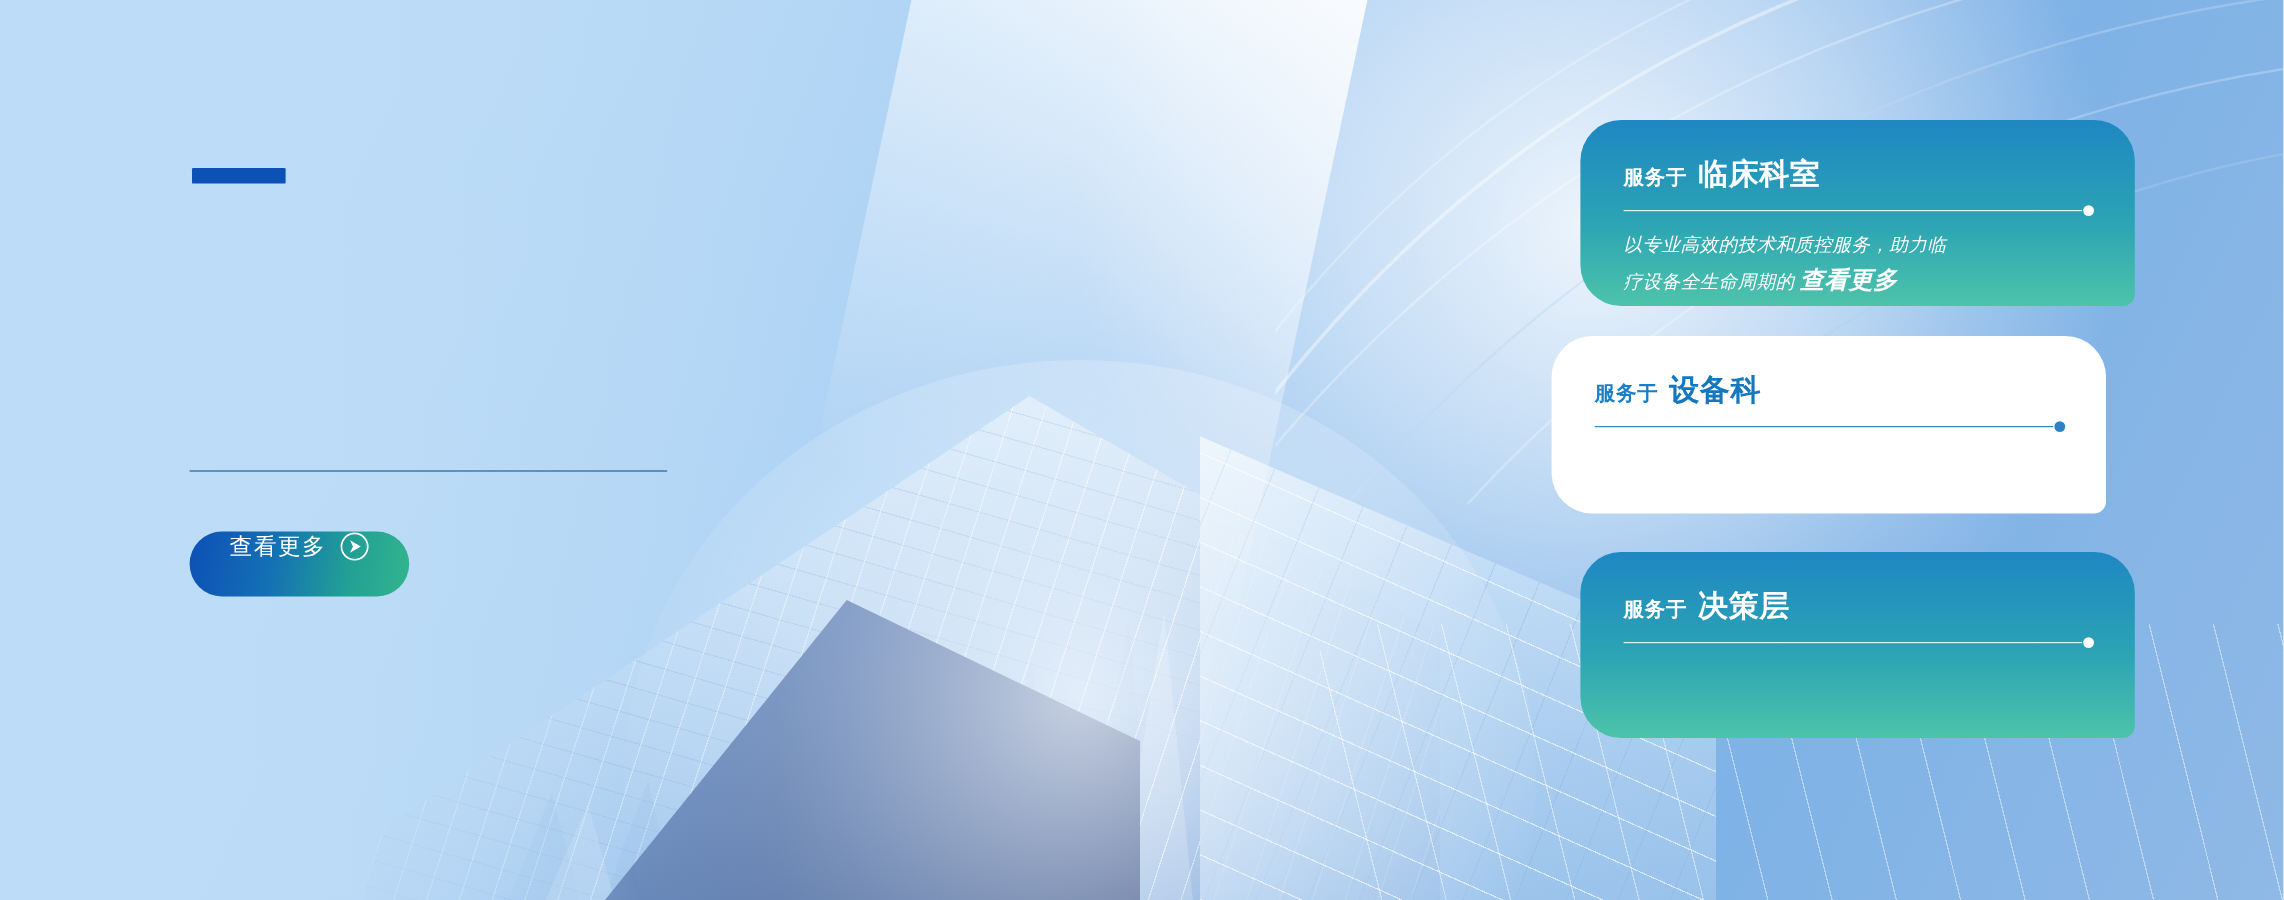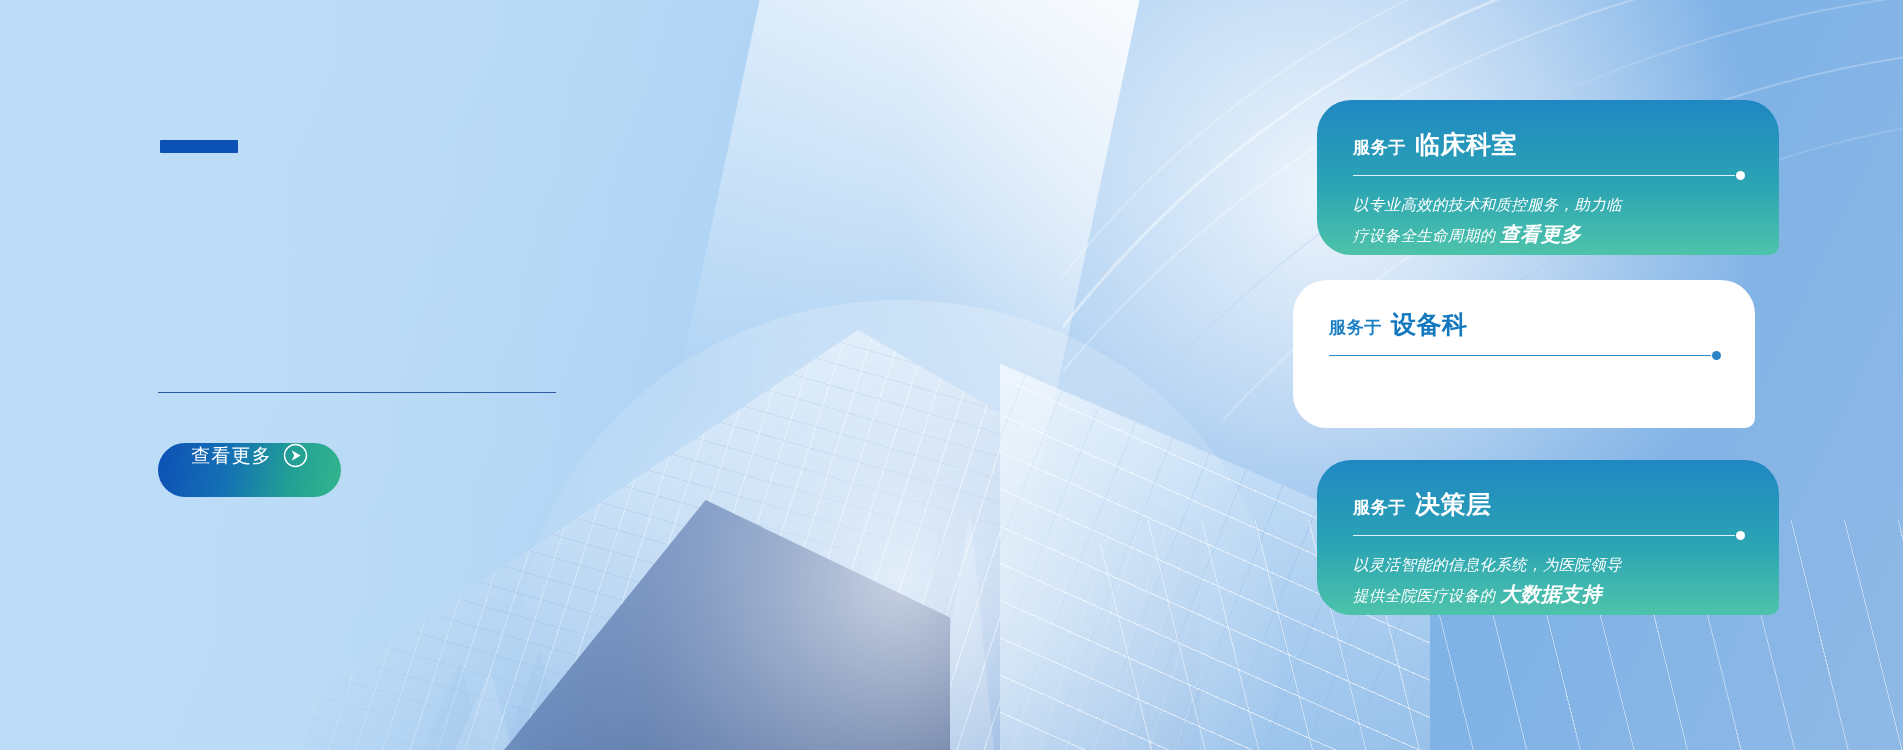--- a/index.html
+++ b/index.html
@@ -244,21 +244,16 @@
 
     <div class="card c3">
       <div class="card-head">
         <span class="pre">服务于</span>
         <span class="key">决策层</span>
       </div>
       <div class="card-line">
         <span class="ln"></span>
         <span class="dot"></span>
       </div>
-      <div class="card-body">
-        <span>以灵活智能的信息化系统，为医院领导</span><br>
-        <span>提供全院医疗设备的</span>
-        <span class="strong">大数据支持</span>
-      </div>
     </div>
 
   </div>
 </div>
 
 </body></html>

